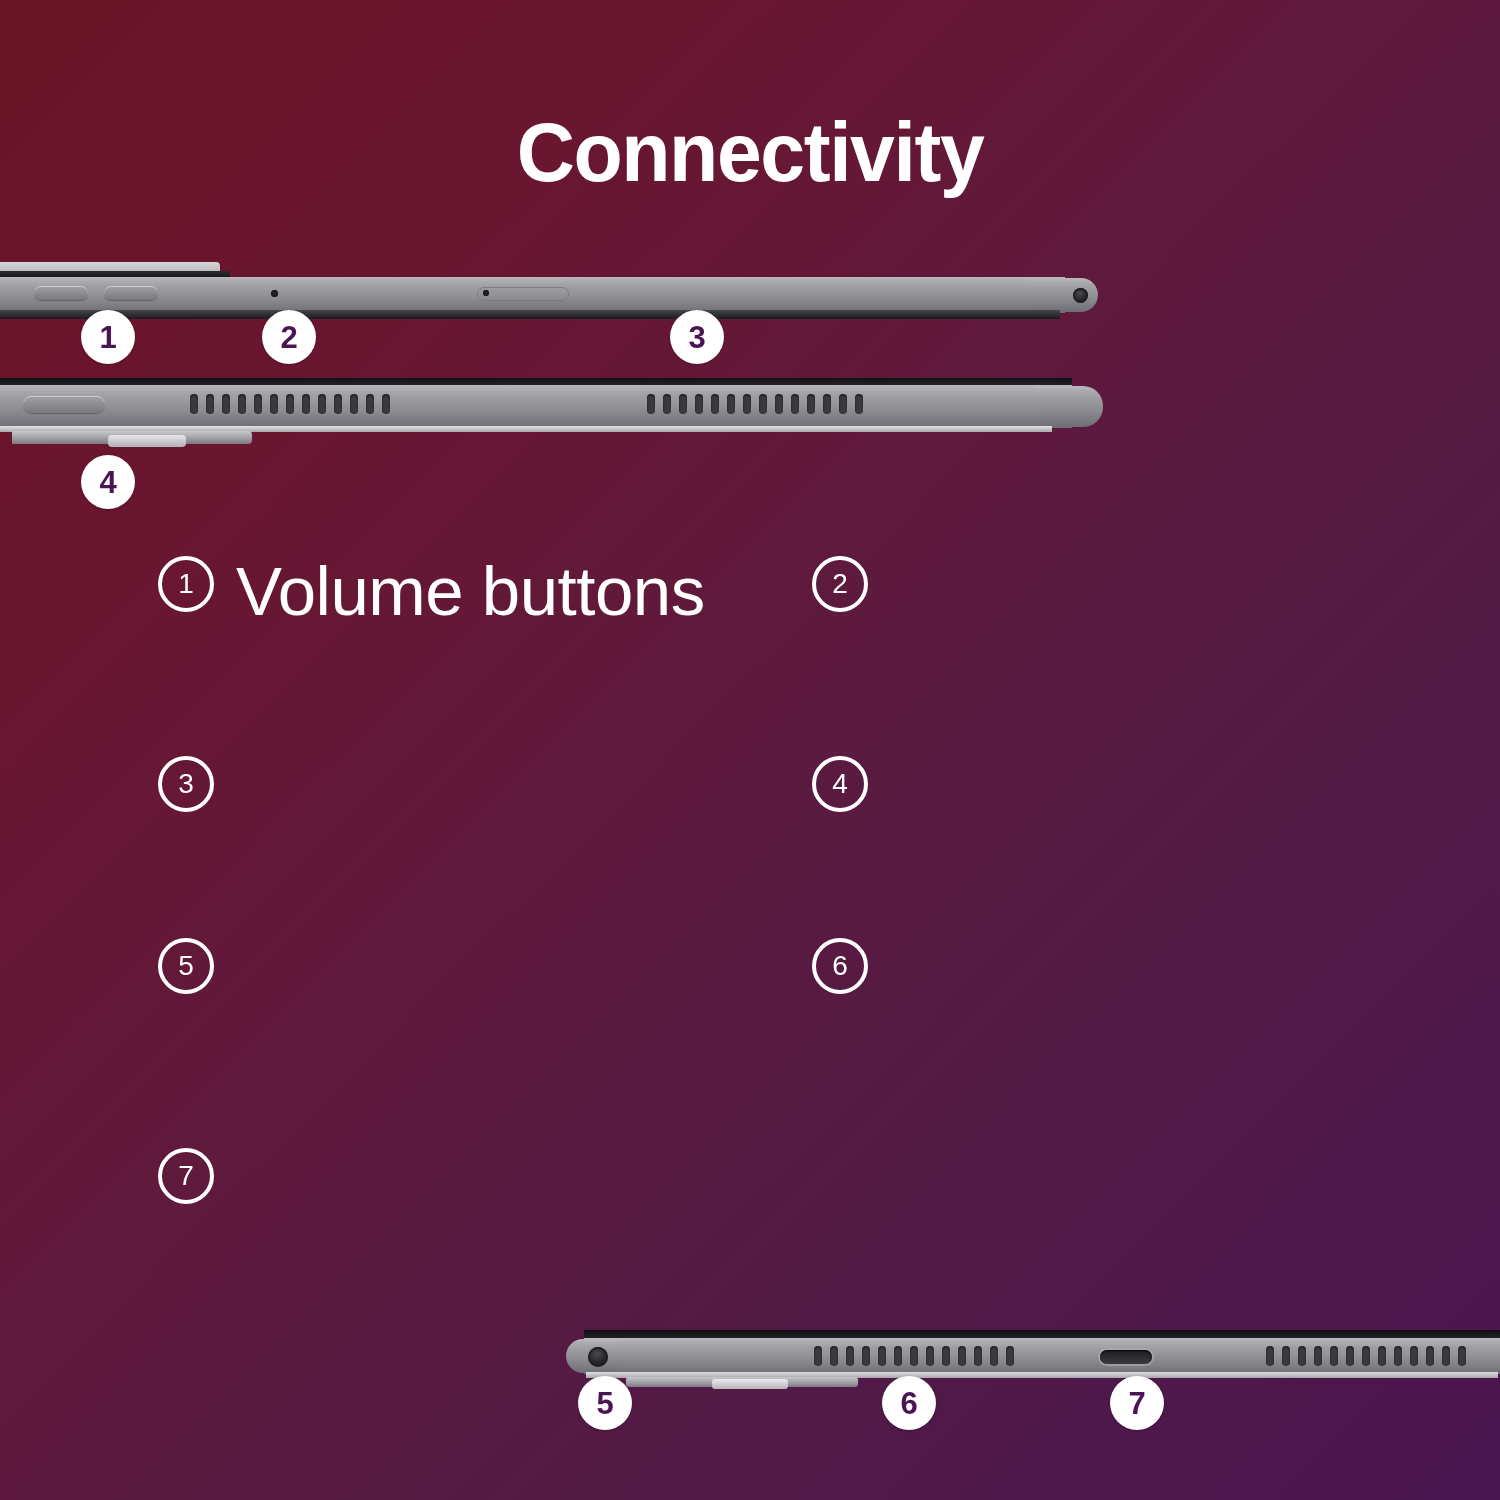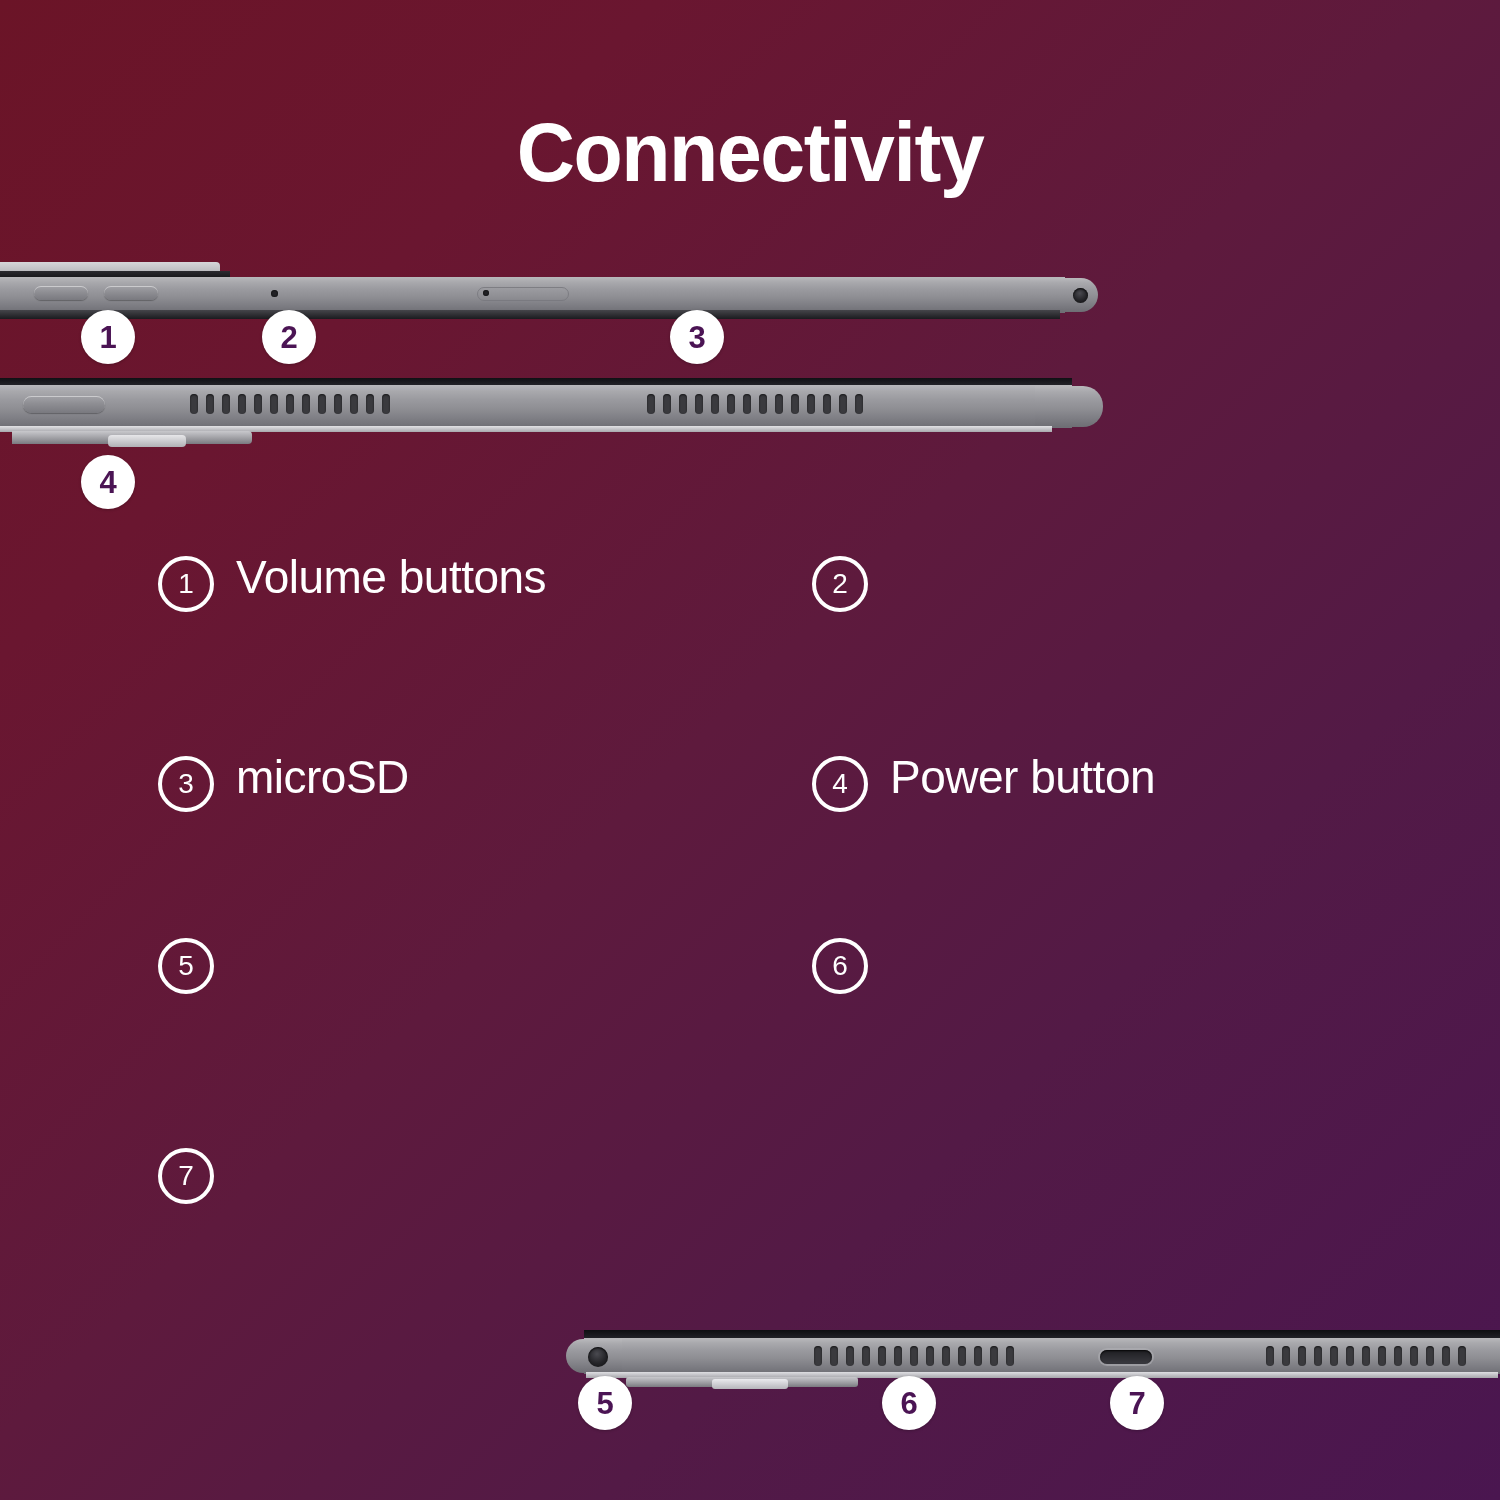--- a/index.html
+++ b/index.html
@@ -112,21 +112,21 @@
     border-radius:50%;
     color:#FFFFFF;
     font-size:28px;
     font-weight:400;
     display:flex; align-items:center; justify-content:center;
     line-height:1;
     margin-top:8px;
   }
   .legend-label {
     color:#FFFFFF;
-    font-size:46px;
+    font-size:69px;
     font-weight:400;
     line-height:1.28;
     margin-left:22px;
     letter-spacing:-0.5px;
     white-space:pre-line;
   }
 </style>
 </head>
 <body>
 
@@ -213,26 +213,24 @@
       <span class="ring">1</span>
       <span class="legend-label">Volume buttons</span>
     </div>
 
     <div class="legend-item" style="left:812px; top:548px;">
       <span class="ring">2</span>
     </div>
 
     <div class="legend-item" style="left:158px; top:748px;">
       <span class="ring">3</span>
-      <span class="legend-label">microSD</span>
     </div>
 
     <div class="legend-item" style="left:812px; top:748px;">
       <span class="ring">4</span>
-      <span class="legend-label">Power button</span>
     </div>
 
     <div class="legend-item" style="left:158px; top:930px;">
       <span class="ring">5</span>
     </div>
 
     <div class="legend-item" style="left:812px; top:930px;">
       <span class="ring">6</span>
     </div>
 

